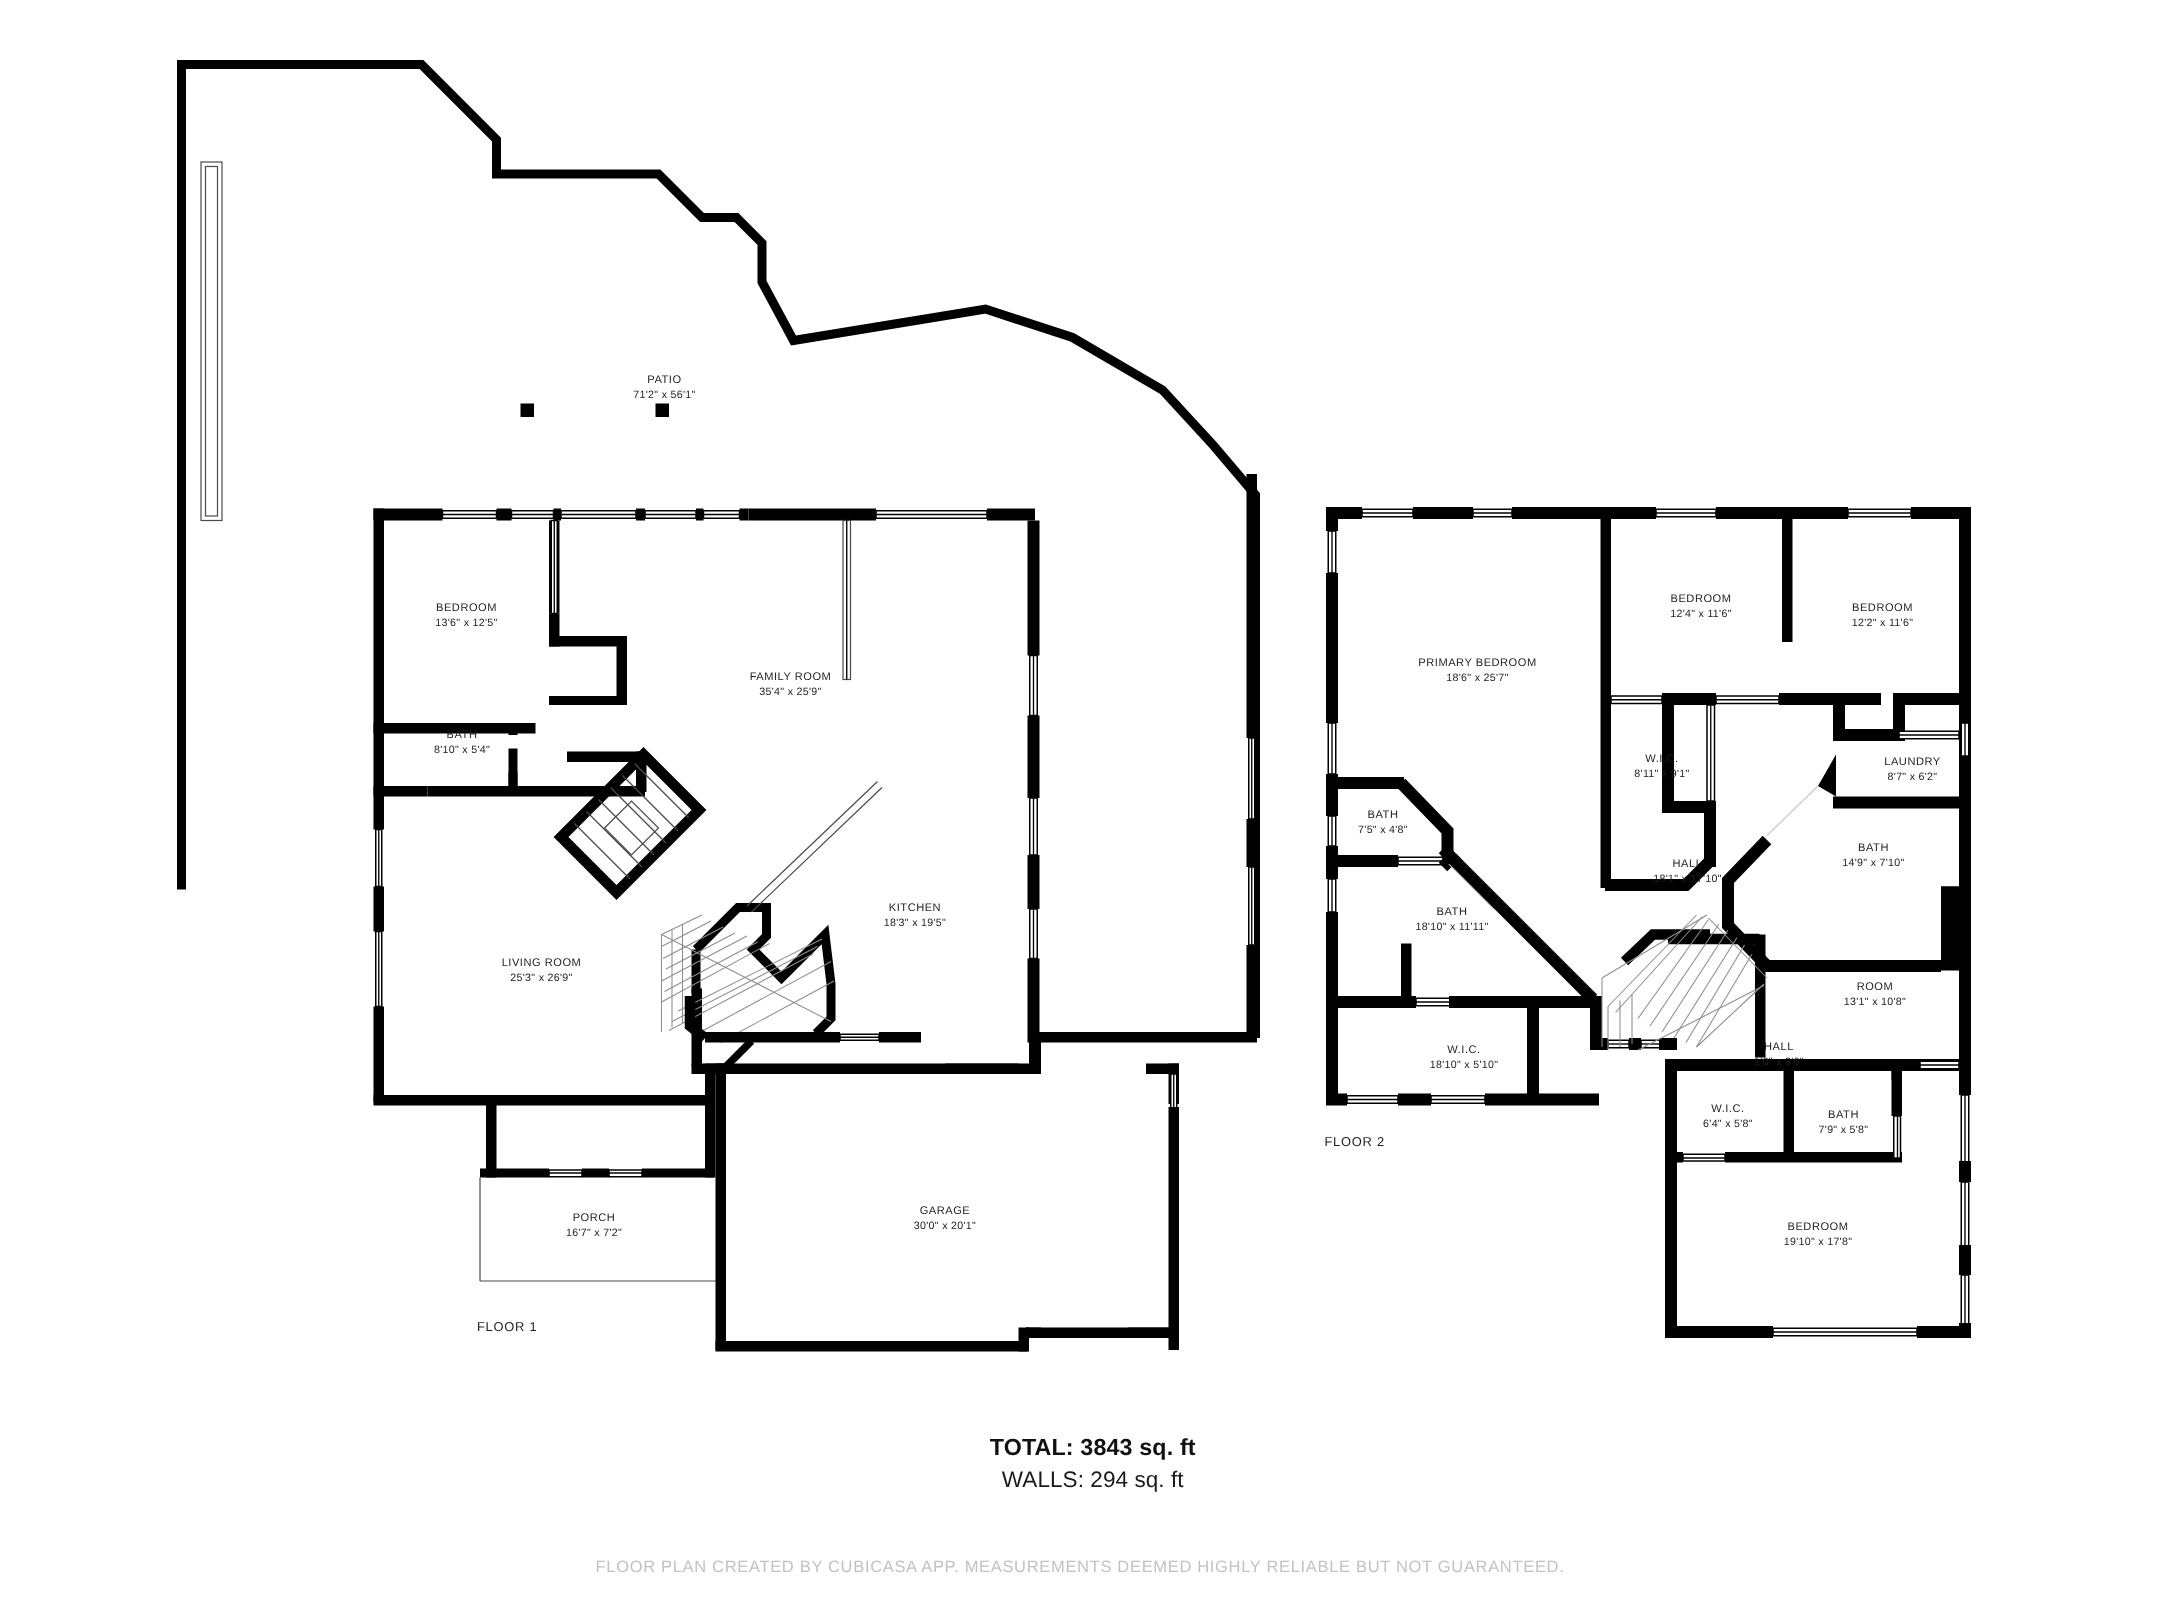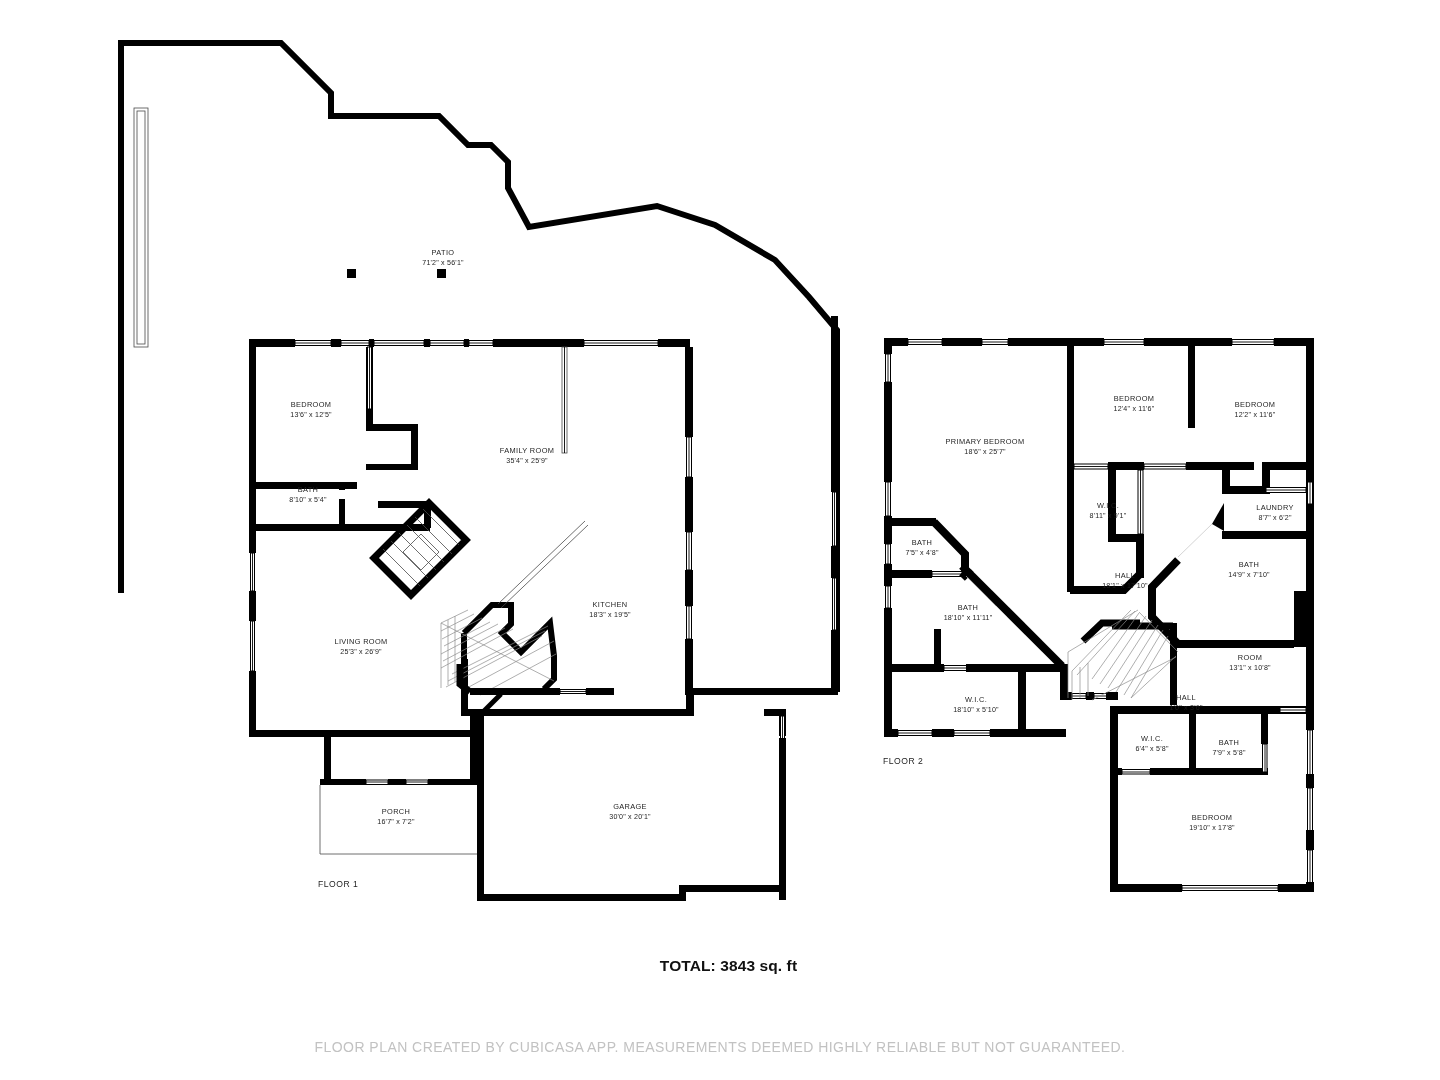--- a/index.html
+++ b/index.html
@@ -55,21 +55,21 @@
     font-size: 15px;
     color: #1a1a1a;
     line-height: 20.5px;
     letter-spacing: 0.05px;
   }
   .disclaimer {
     position: absolute;
     left: 0; right: 0;
     top: 1039px;
     text-align: center;
-    font-size: 14px;
+    font-size: 11px;
     color: #c2c2c2;
     letter-spacing: 0.45px;
     font-family: "Liberation Sans", sans-serif;
   }
 </style>
 </head>
 <body>
 
 <div id="plan-root">
 <svg id="floorplan" viewBox="0 0 1440 1080" xmlns="http://www.w3.org/2000/svg">
@@ -518,15 +518,16 @@
 
       <text class="floorlabel" x="883" y="748">FLOOR 2</text>
     </g>
   </g>
 
 </svg>
 </div>
 
 <div class="summary">
   <div class="total">TOTAL: 3843 sq. ft</div>
+  <div class="line">WALLS: 294 sq. ft</div>
 </div>
 
 <div class="disclaimer">FLOOR PLAN CREATED BY CUBICASA APP. MEASUREMENTS DEEMED HIGHLY RELIABLE BUT NOT GUARANTEED.</div>
 
 </body></html>

